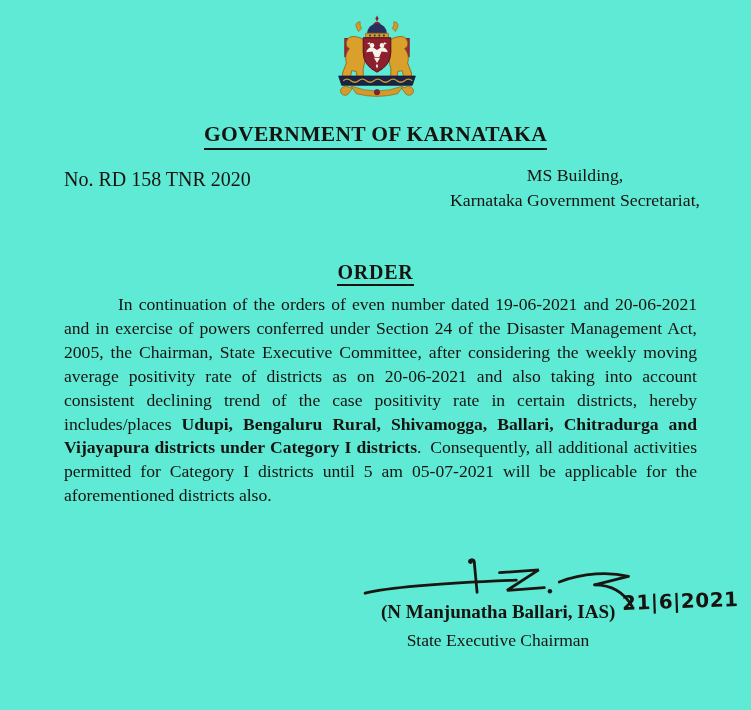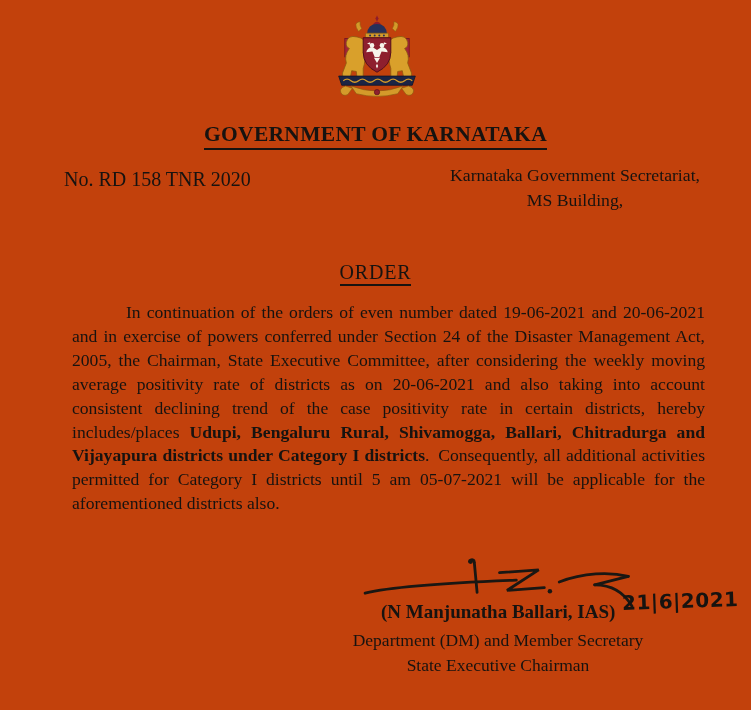--- a/index.html
+++ b/index.html
@@ -1,20 +1,20 @@
 <!DOCTYPE html>
 <html><head>
 <meta charset="utf-8">
 <style>
   html,body { margin:0; padding:0; }
   .page {
     position: relative;
     width: 751px;
     height: 710px;
-    background: #c2410c;
+    background: #5eead4;
     font-family: "Liberation Serif", serif;
     color: #171310;
     overflow: hidden;
   }
   .emblem {
     position: absolute;
     left: 331px;
     top: 13px;
     width: 92px;
     height: 97px;
@@ -52,32 +52,32 @@
   }
   .order-head {
     position: absolute;
     top: 261px;
     left: 0;
     width: 100%;
     text-align: center;
   }
   .order-head .underlined {
     display: inline-block;
-    font-weight: normal;
+    font-weight: bold;
     font-size: 20px;
     letter-spacing: 0.8px;
     border-bottom: 2.5px solid #171310;
     padding-bottom: 0px;
   }
   .body-para {
     position: absolute;
     top: 289px;
     left: 60px;
     width: 633px;
-    margin: 12px;
+    margin: 4px;
     font-size: 17.6px;
     line-height: 23.9px;
     text-align: justify;
     text-indent: 54px;
   }
   .body-para strong { font-weight: bold; }
   .sig-scribble {
     position: absolute;
     left: 352px;
     top: 554px;
@@ -164,22 +164,22 @@
     </svg>
   </div>
 
   <div class="gov-title">
     <span class="underlined">GOVERNMENT OF KARNATAKA</span>
   </div>
 
   <div class="ref-no">No. RD 158 TNR 2020</div>
 
   <div class="addr">
+    <div>MS Building,</div>
     <div>Karnataka Government Secretariat,</div>
-    <div>MS Building,</div>
   </div>
 
   <div class="order-head">
     <span class="underlined">ORDER</span>
   </div>
 
   <p class="body-para"><span>In continuation of the orders of even number dated 19-06-2021 and 20-06-2021 and in exercise of powers conferred under Section 24 of the Disaster Management Act, 2005, the Chairman, State Executive Committee, after considering the weekly moving average positivity rate of districts as on 20-06-2021 and also taking into account consistent declining trend of the case positivity rate in certain districts, hereby includes/places </span><strong>Udupi, Bengaluru Rural, Shivamogga, Ballari, Chitradurga and Vijayapura districts under Category I districts</strong><span>. Consequently, all additional activities permitted for Category I districts until 5 am 05-07-2021 will be applicable for the aforementioned districts also.</span></p>
 
   <div class="sig-scribble">
     <svg viewBox="0 0 300 60" width="295" height="56" aria-hidden="true">
@@ -193,17 +193,16 @@
       </g>
       <circle cx="119" cy="8" r="2.6" fill="#1a1713"></circle>
       <circle cx="204" cy="40" r="2.4" fill="#1a1713"></circle>
     </svg>
   </div>
 
   <div class="sig-name">(N Manjunatha Ballari, IAS)</div>
   <div class="sig-date">21|6|2021</div>
 
   <div class="sig-titles">
-    <div>Department (DM) and Member Secretary</div>
     <div>State Executive Chairman</div>
   </div>
 
 </div>
 
 </body></html>

